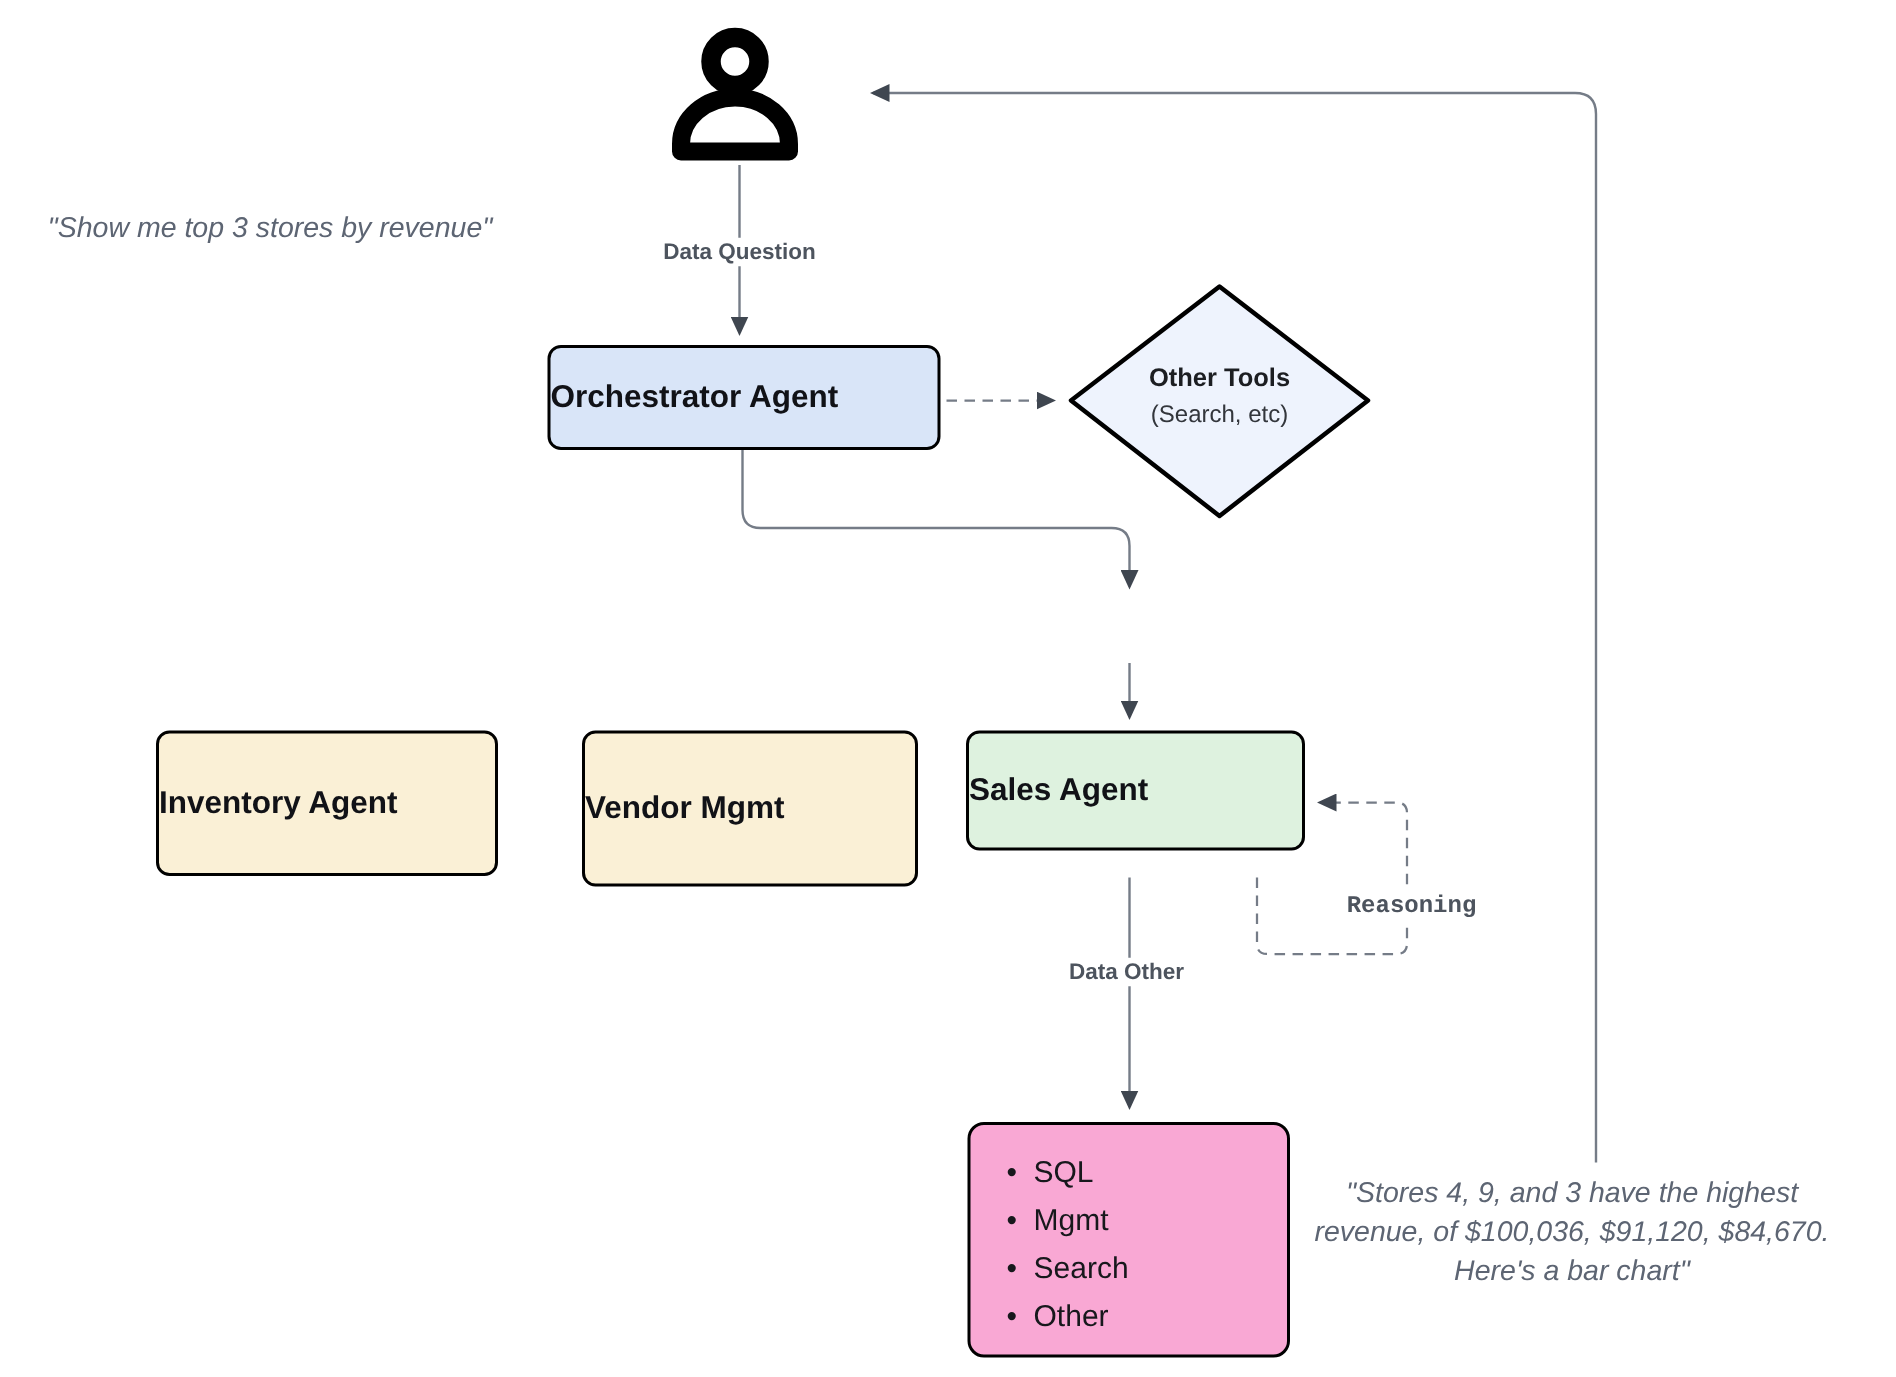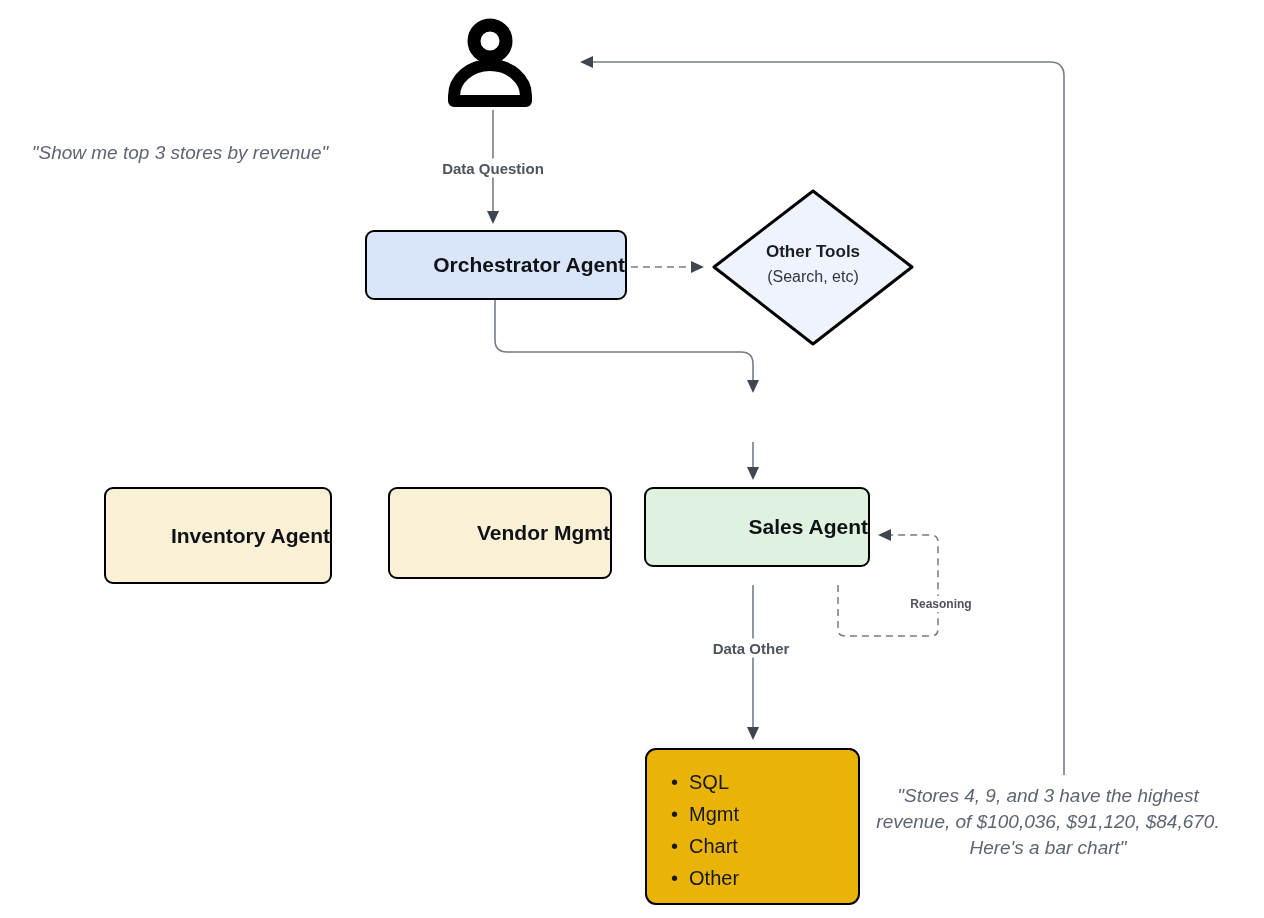--- a/index.html
+++ b/index.html
@@ -12,54 +12,54 @@
 
   svg.overlay { position: absolute; left: 0; top: 0; width: 1264px; height: 918px; pointer-events: none; }
 
   .connector { stroke: var(--connector); stroke-width: 1.6; fill: none; }
   .connector.dashed { stroke-dasharray: 7 5; stroke-width: 1.5; }
   .arrowhead-glyph { fill: var(--arrowhead); }
   .diamond-shape { fill: var(--diamond-fill); stroke: var(--node-border); stroke-width: 3; stroke-linejoin: round; }
 
   .node {
     position: absolute; border: 2.5px solid var(--node-border); border-radius: 9px;
-    display: flex; align-items: center; justify-content: flex-end;
+    display: flex; align-items: center; justify-content: flex-start;
     font-weight: bold; font-size: 21px; color: #111217; text-align: center;
   }
   .node-orchestrator { left: 365px; top: 230px; width: 262px; height: 70px; background: var(--orchestrator-fill); }
   .node-bar { left: 124px; top: 401px; width: 743px; height: 40px; background: var(--bar-fill); font-size: 21px; border-radius: 8px; }
   .node-inventory { left: 104px; top: 487px; width: 228px; height: 97px; background: var(--agent-yellow-fill); }
-  .node-vendor { left: 388px; top: 487px; width: 224px; height: 92px; background: var(--agent-yellow-fill); }
+  .node-vendor { left: 388px; top: 487px; width: 224px; height: 104px; background: var(--agent-yellow-fill); }
   .node-sales { left: 644px; top: 487px; width: 226px; height: 80px; background: var(--agent-green-fill); }
 
   .diamond-text {
     position: absolute; left: 723px; top: 240px; width: 180px;
     text-align: center; line-height: 1.45; pointer-events: none;
   }
   .diamond-title { font-weight: bold; font-size: 17px; color: #1c1e22; }
   .diamond-subtitle { font-size: 16px; color: #33363c; }
 
   .edge-label {
     position: absolute; background: #ffffff; padding: 1px 5px;
     font-weight: bold; color: var(--label-text); white-space: nowrap;
     transform: translate(-50%, -50%);
   }
   .edge-label.big { font-size: 15px; }
-  .edge-label.small { font-size: 12px; }
+  .edge-label.small { font-size: 16px; font-family: Liberation Mono, monospace; }
 
   .quote {
     position: absolute; font-style: italic; color: var(--quote-text);
     font-size: 19px; line-height: 26px; text-align: center;
   }
   .quote-left { left: 4px; top: 140px; width: 352px; }
   .quote-right { left: 860px; top: 783px; width: 376px; }
 
   .node-output {
     position: absolute; left: 645px; top: 748px; width: 215px; height: 157px;
-    background: #eab308; border: 2.5px solid var(--node-border); border-radius: 11px;
+    background: #f9a8d4; border: 2.5px solid var(--node-border); border-radius: 11px;
     padding: 16px 0 16px 24px;
   }
   .node-output ul { list-style: none; }
   .node-output li {
     font-size: 20px; color: #17181c; line-height: 32px; font-weight: normal;
   }
   .node-output li::before { content: "\2022"; margin-right: 11px; font-size: 20px; }
 
   .person-icon-wrap { position: absolute; left: 441px; top: 6px; width: 100px; height: 106px; }
 </style>
@@ -129,18 +129,18 @@
   </div>
 
   <div class="node node-sales">
     <span>Sales Agent</span>
   </div>
 
   <div class="node-output">
     <ul>
       <li>SQL</li>
       <li>Mgmt</li>
-      <li>Chart</li>
+      <li>Search</li>
       <li>Other</li>
     </ul>
   </div>
 
 </div>
 
 </body></html>

